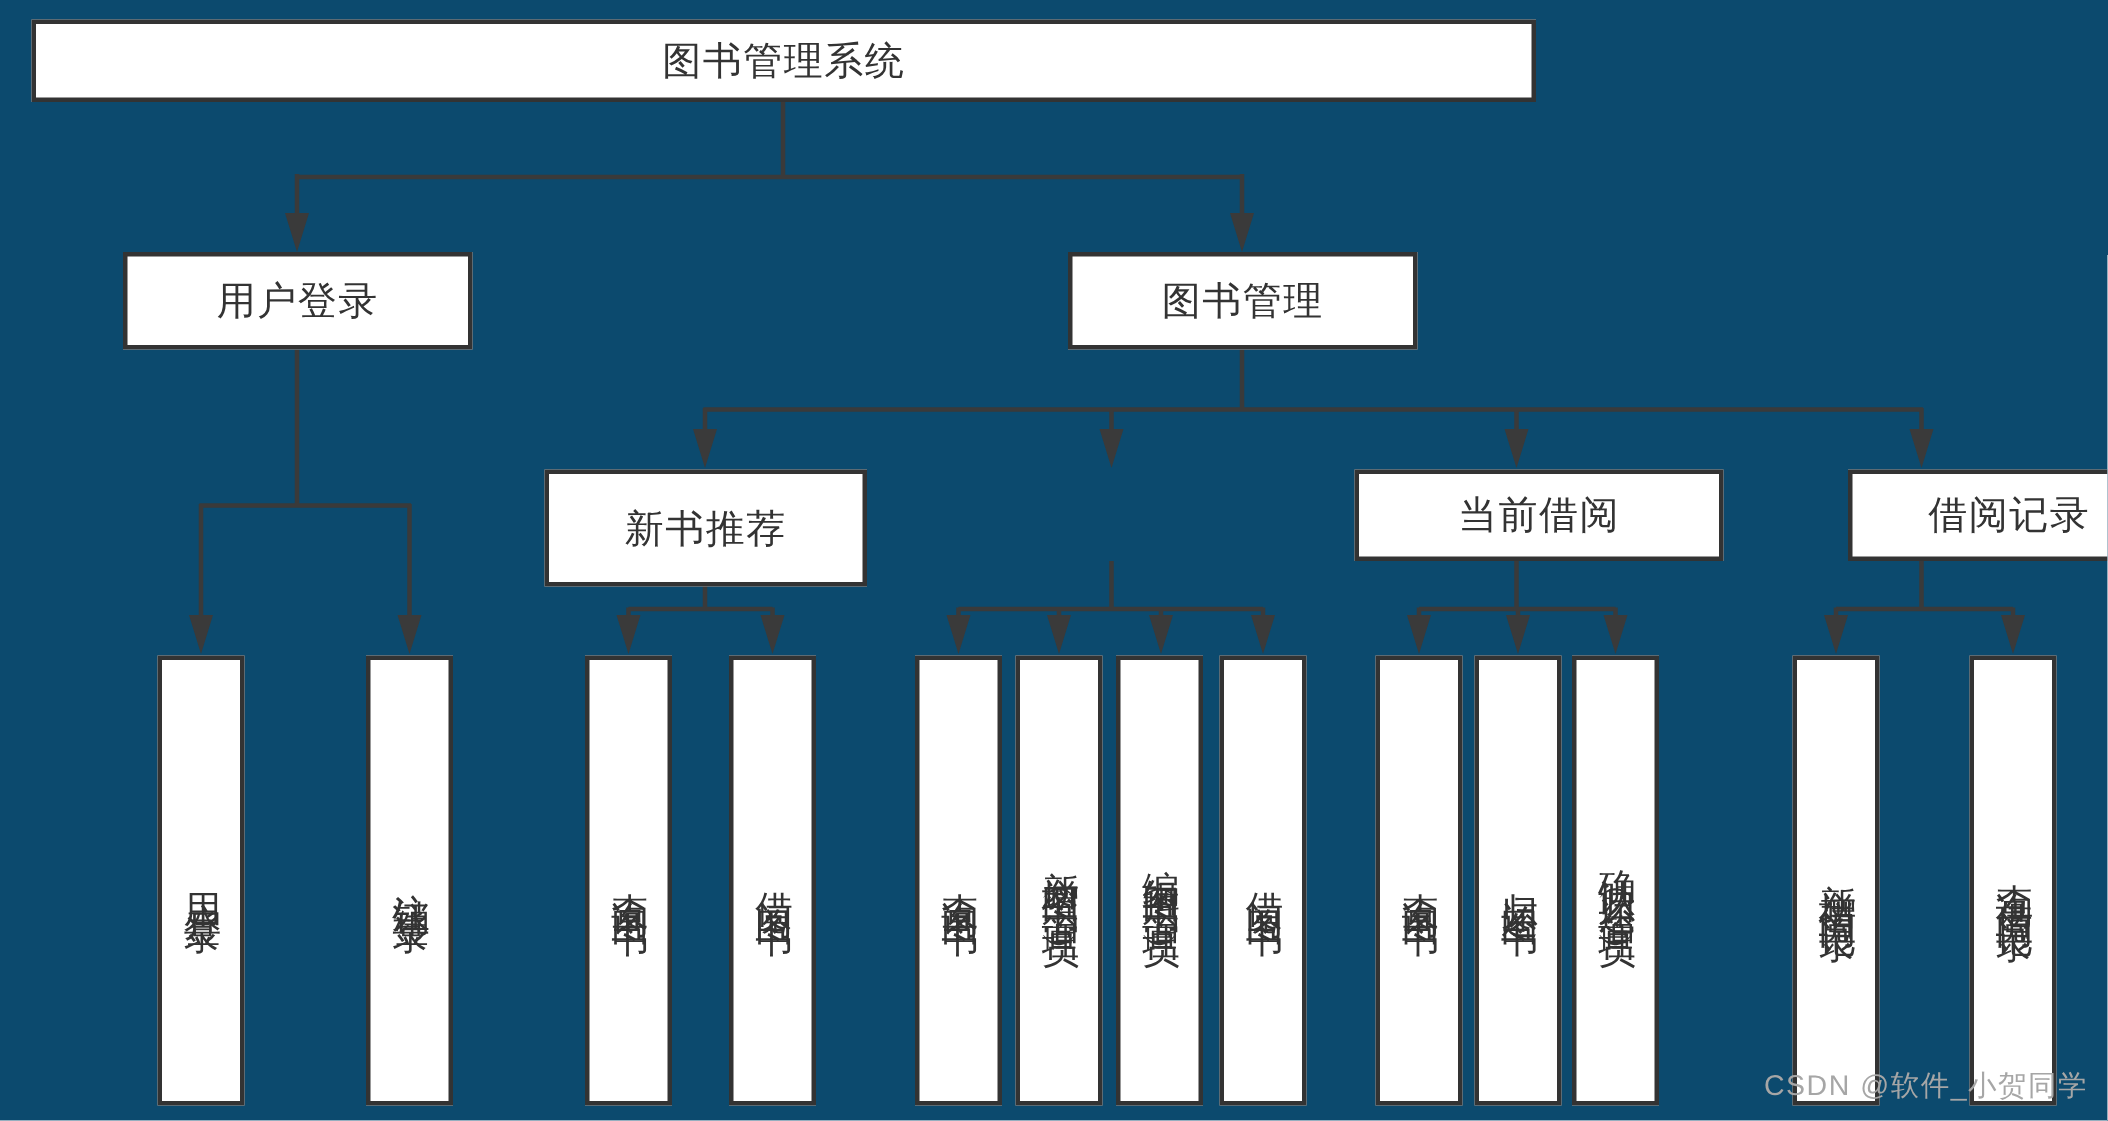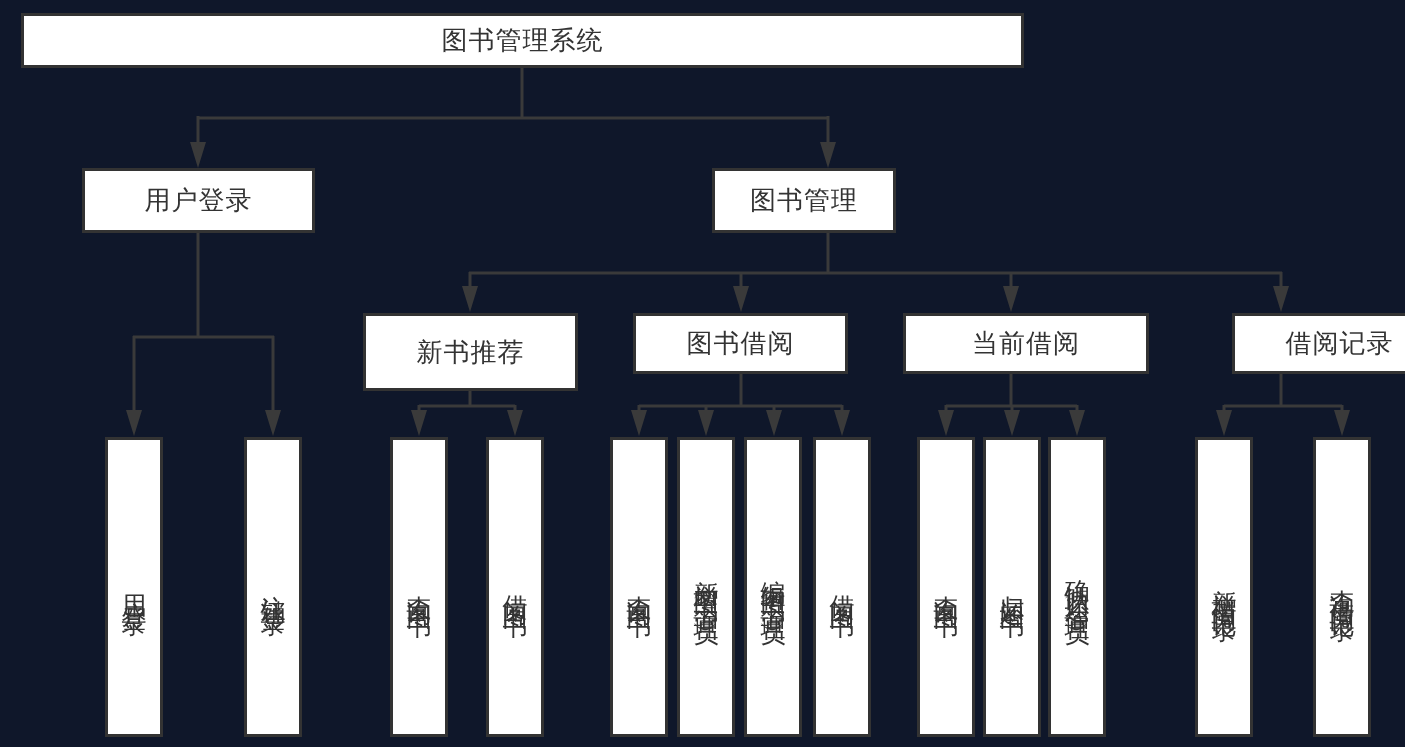--- a/index.html
+++ b/index.html
@@ -4,21 +4,21 @@
 <style>
   html, body {
     margin: 0;
     padding: 0;
     background: #ffffff;
   }
   #canvas {
     position: relative;
     width: 1405px;
     height: 747px;
-    background: #0f172a;
+    background: #0c4a6e;
     font-family: "Liberation Sans", sans-serif;
     overflow: hidden;
   }
   #connectors {
     position: absolute;
     left: 0; top: 0;
     width: 1405px;
     height: 747px;
   }
   .node {
@@ -54,21 +54,21 @@
     right: 13px;
     bottom: 10px;
     font-size: 19px;
     color: #a6a6a6;
     letter-spacing: 1px;
     white-space: nowrap;
   }
   
   #n-root  { left: 21px;  top: 13px;  width: 1003px; height: 55px; }
   #n-login { left: 82px;  top: 168px; width: 233px;  height: 65px; }
-  #n-mgmt  { left: 712px; top: 168px; width: 184px;  height: 65px; }
+  #n-mgmt  { left: 712px; top: 168px; width: 233px;  height: 65px; }
   #n-s0 { left: 363px;  top: 313px; width: 215px; height: 78px; }
   #n-s1 { left: 633px;  top: 313px; width: 215px; height: 61px; }
   #n-s2 { left: 903px;  top: 313px; width: 246px; height: 61px; }
   #n-s3 { left: 1232px; top: 313px; width: 215px; height: 61px; }
   #n-la { left: 105px;  }
   #n-lb { left: 244px;  }
   #n-lc { left: 390px;  }
   #n-ld { left: 486px;  }
   #n-le { left: 610px;  }
   #n-lf { left: 677px;  }
@@ -151,23 +151,20 @@
   <div id="n-login" class="node h">
     <span>用户登录</span>
   </div>
   <div id="n-mgmt" class="node h">
     <span>图书管理</span>
   </div>
 
   <div id="n-s0" class="node h">
     <span>新书推荐</span>
   </div>
-  <div id="n-s1" class="node h">
-    <span>图书借阅</span>
-  </div>
   <div id="n-s2" class="node h">
     <span>当前借阅</span>
   </div>
   <div id="n-s3" class="node h">
     <span>借阅记录</span>
   </div>
 
   <div id="n-la" class="node leaf">
     <span class="vtext">用户登录</span>
   </div>
@@ -205,14 +202,15 @@
     <span class="vtext">确认归还（管理员）</span>
   </div>
 
   <div id="n-ll" class="node leaf">
     <span class="vtext">新增借阅记录</span>
   </div>
   <div id="n-lm" class="node leaf">
     <span class="vtext">查询借阅记录</span>
   </div>
 
+  <div class="watermark">CSDN @软件_小贺同学</div>
 
 </div>
 
 </body></html>

